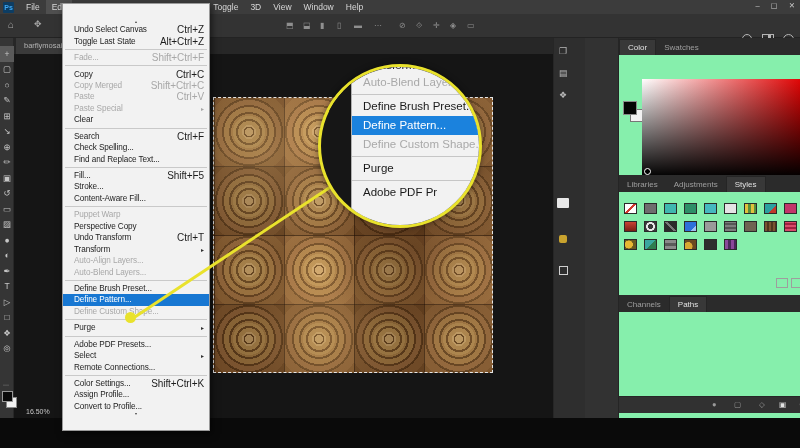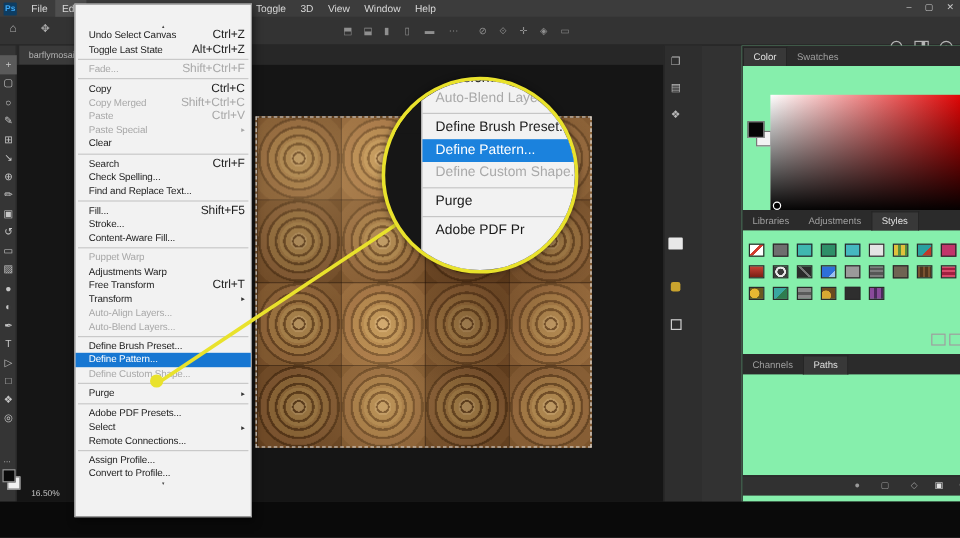--- a/index.html
+++ b/index.html
@@ -362,24 +362,24 @@
       <span class="lbl">Stroke...</span>
     </div>
   <div class="mi">
       <span class="lbl">Content-Aware Fill...</span>
     </div>
   <div class="msep"></div>
   <div class="mi dis">
       <span class="lbl">Puppet Warp</span>
     </div>
   <div class="mi">
-      <span class="lbl">Adjustments Warp</span>
-    </div>
-  <div class="mi">
-      <span class="lbl">Free Transform</span>
+      <span class="lbl">Perspective Copy</span>
+    </div>
+  <div class="mi">
+      <span class="lbl">Undo Transform</span>
       <span class="sc">Ctrl+T</span>
     </div>
   <div class="mi">
       <span class="lbl">Transform</span>
       <span class="sub">▸</span>
     </div>
   <div class="mi dis">
       <span class="lbl">Auto-Align Layers...</span>
     </div>
   <div class="mi dis">
@@ -405,20 +405,24 @@
       <span class="lbl">Adobe PDF Presets...</span>
     </div>
   <div class="mi">
       <span class="lbl">Select</span>
       <span class="sub">▸</span>
     </div>
   <div class="mi">
       <span class="lbl">Remote Connections...</span>
     </div>
   <div class="msep"></div>
+  <div class="mi">
+      <span class="lbl">Color Settings...</span>
+      <span class="sc">Shift+Ctrl+K</span>
+    </div>
   <div class="mi">
       <span class="lbl">Assign Profile...</span>
     </div>
   <div class="mi">
       <span class="lbl">Convert to Profile...</span>
     </div>
   <div class="mscroll">▾</div>
 </div>
 
 <div class="callout-line" style="background: rgb(233, 226, 44);"></div>

